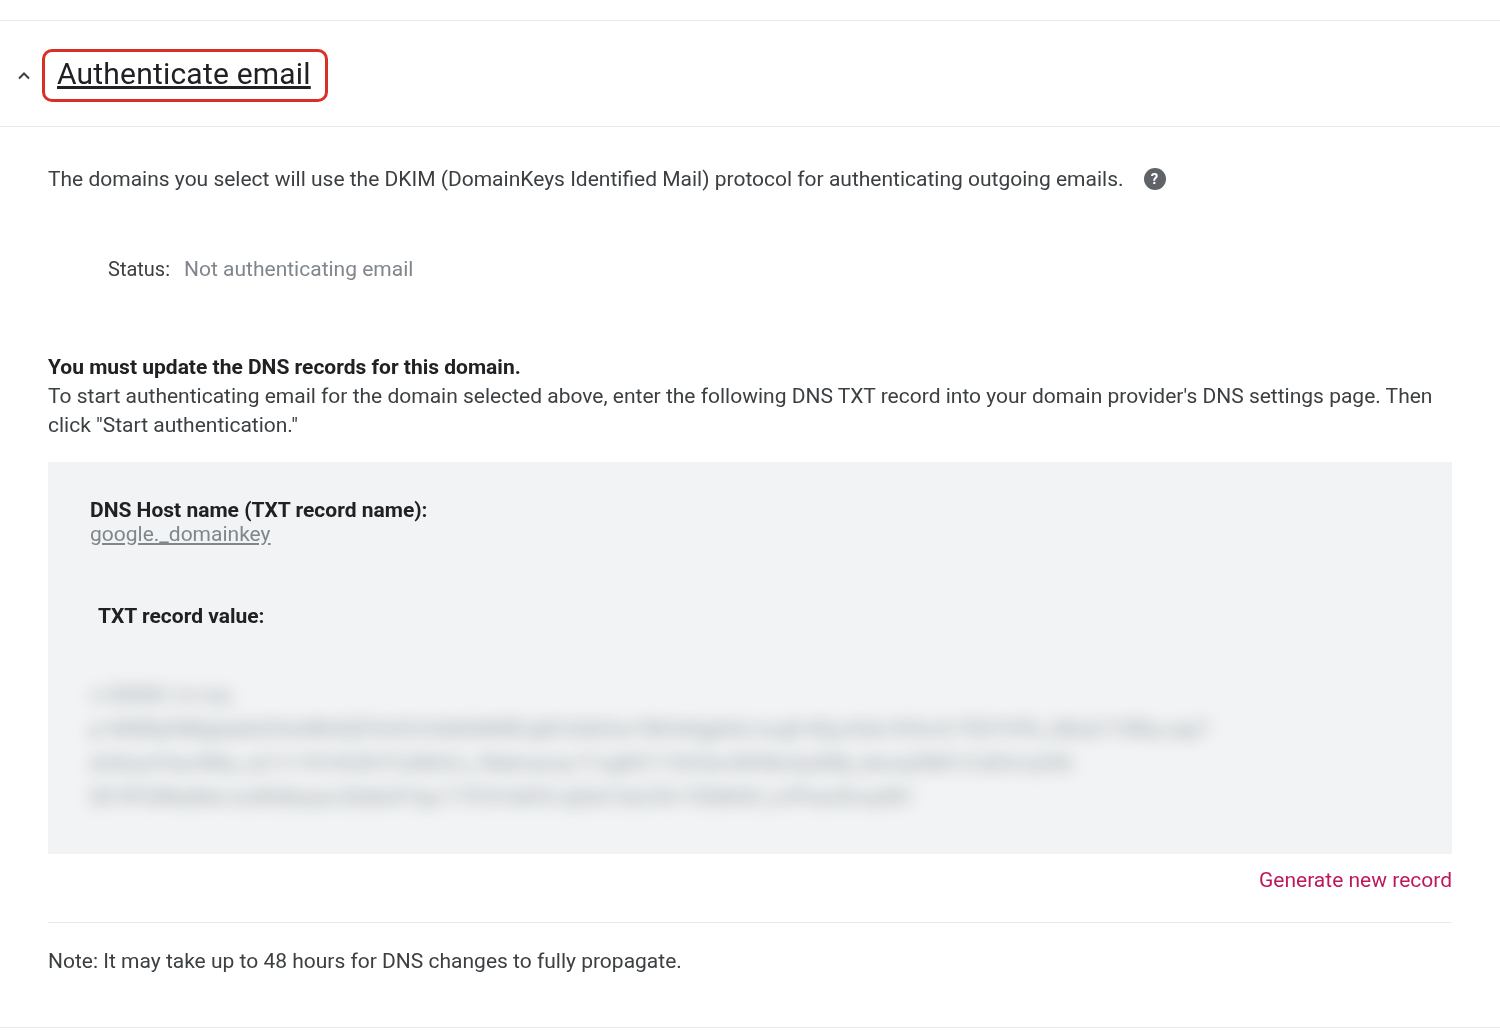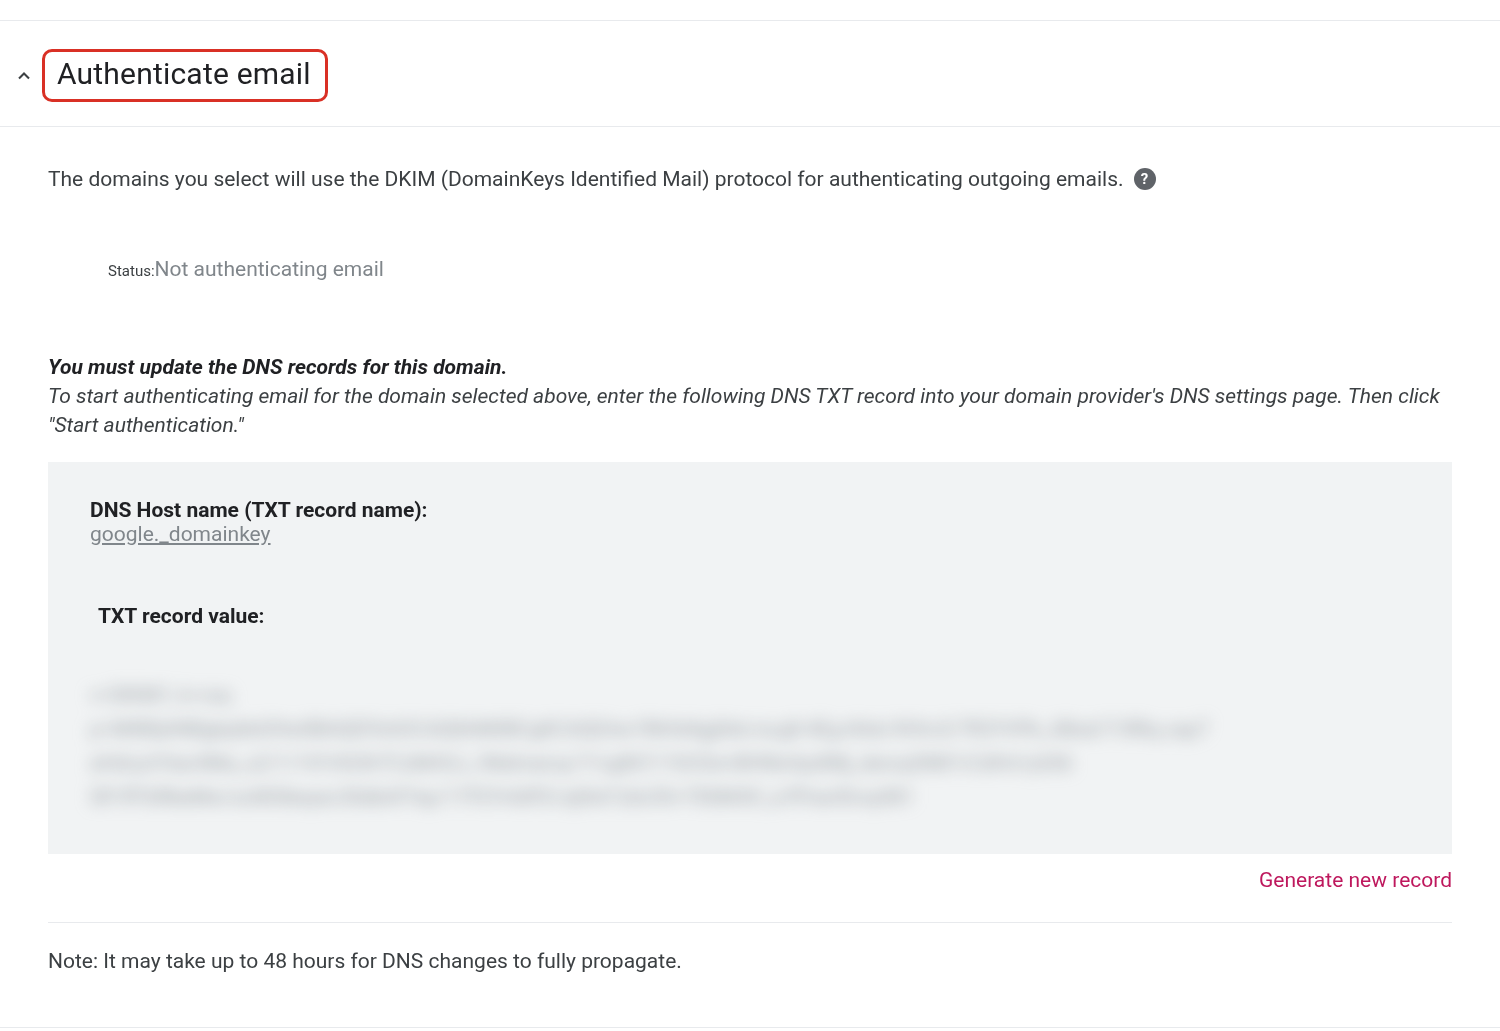--- a/index.html
+++ b/index.html
@@ -42,30 +42,31 @@
     .section-title-box {
       border: 3px solid #d93025;
       border-radius: 10px;
       padding: 4px 14px 8px 12px;
     }
     .section-title {
       font-size: 30px;
       font-weight: 400;
       color: #202124;
       letter-spacing: 0.2px;
+      text-decoration: underline;
     }
     .content {
       padding: 40px 48px 20px 48px;
       font-size: 21px;
       color: #3c4043;
     }
     .intro {
       display: flex;
       align-items: center;
-      gap: 10px;
+      gap: 20px;
       margin-bottom: 66px;
     }
     .help-icon {
       width: 22px;
       height: 22px;
       border-radius: 50%;
       background: #5f6368;
       color: #fff;
       font-size: 15px;
       font-weight: 700;
@@ -80,31 +81,31 @@
       padding-left: 60px;
       margin-bottom: 72px;
     }
     .domain-name {
       font-weight: 700;
       font-size: 21px;
       color: #202124;
       width: 320px;
     }
     .status-label {
-      font-size: 15px;
-      color: #3c4043;
+      font-size: 20px;
+      color: #3c4043;
+      margin-right: 14px;
     }
     .status-value {
       font-size: 21px;
       color: #80868b;
     }
     .instructions {
       margin-bottom: 22px;
       line-height: 1.38;
-      font-style: italic;
     }
     .instructions-strong {
       font-weight: 700;
       color: #202124;
       display: block;
     }
     .dns-box {
       background: #f1f3f4;
       padding: 36px 42px 40px 42px;
       margin-bottom: 4px;

